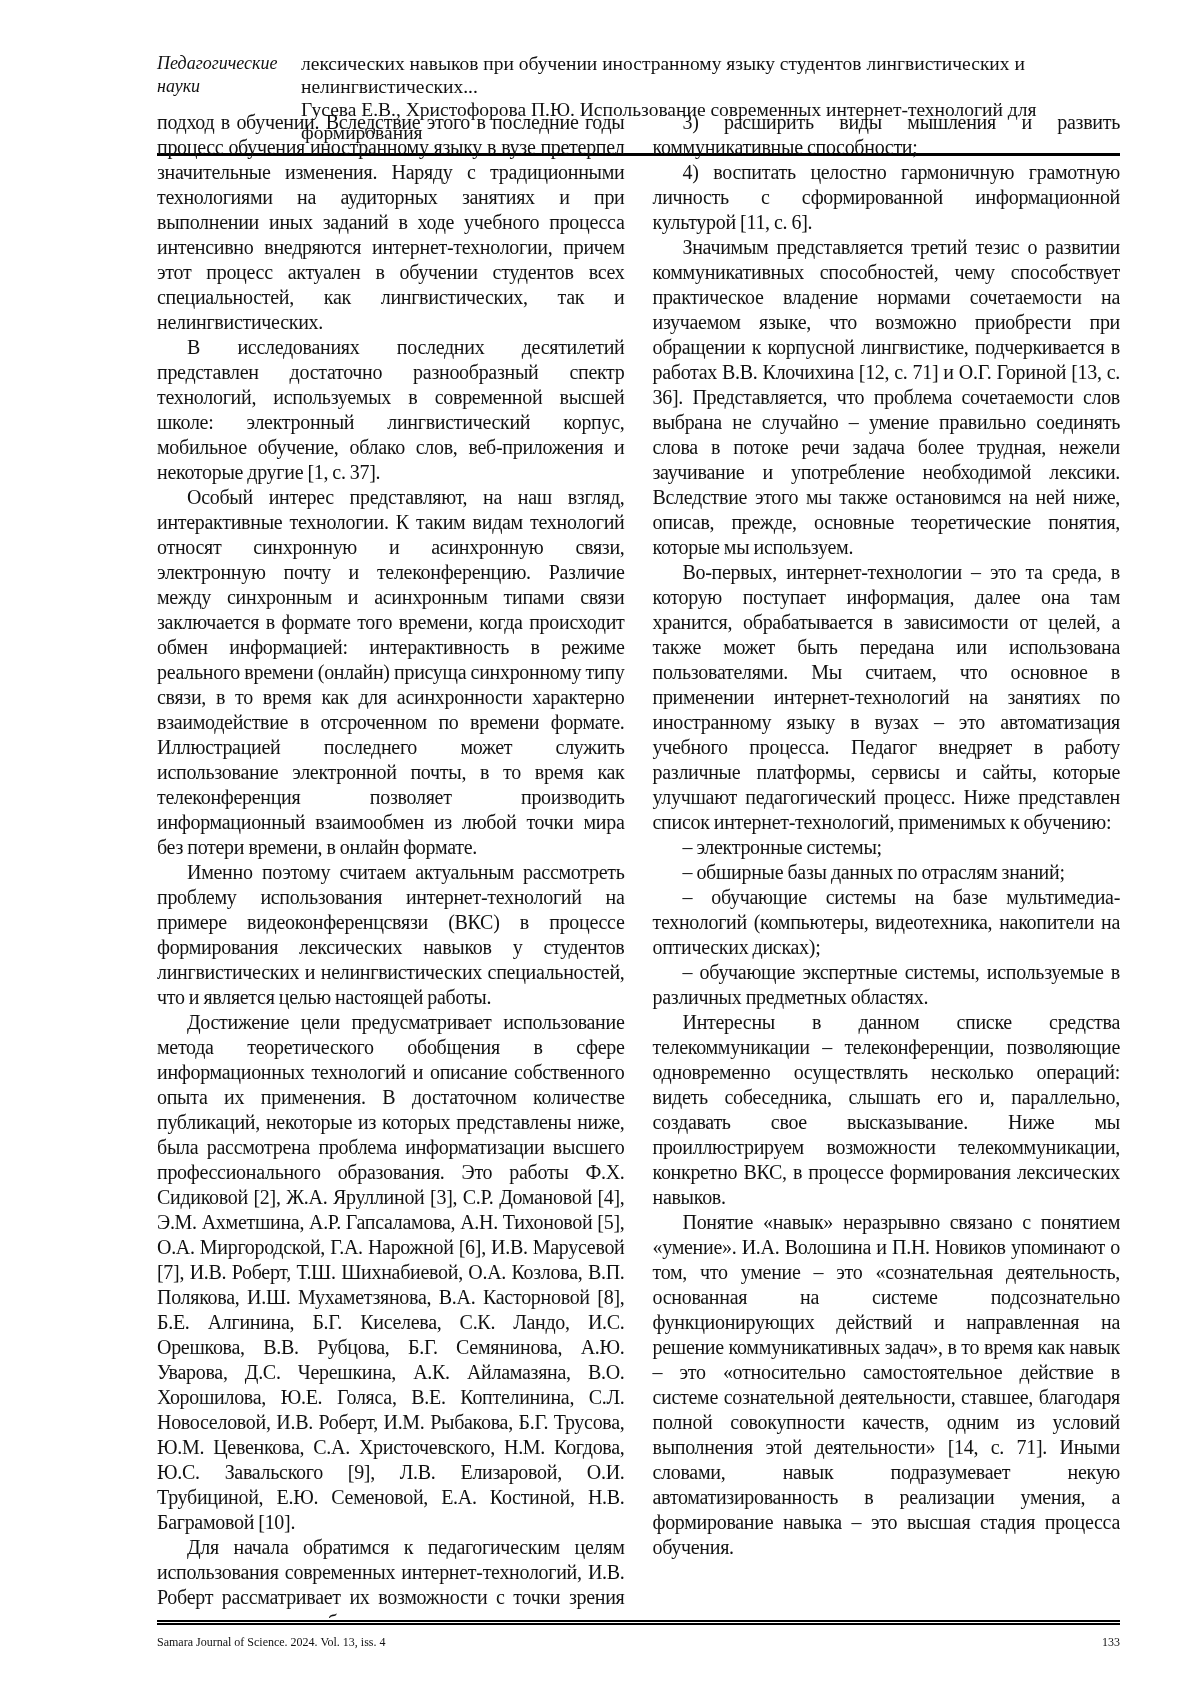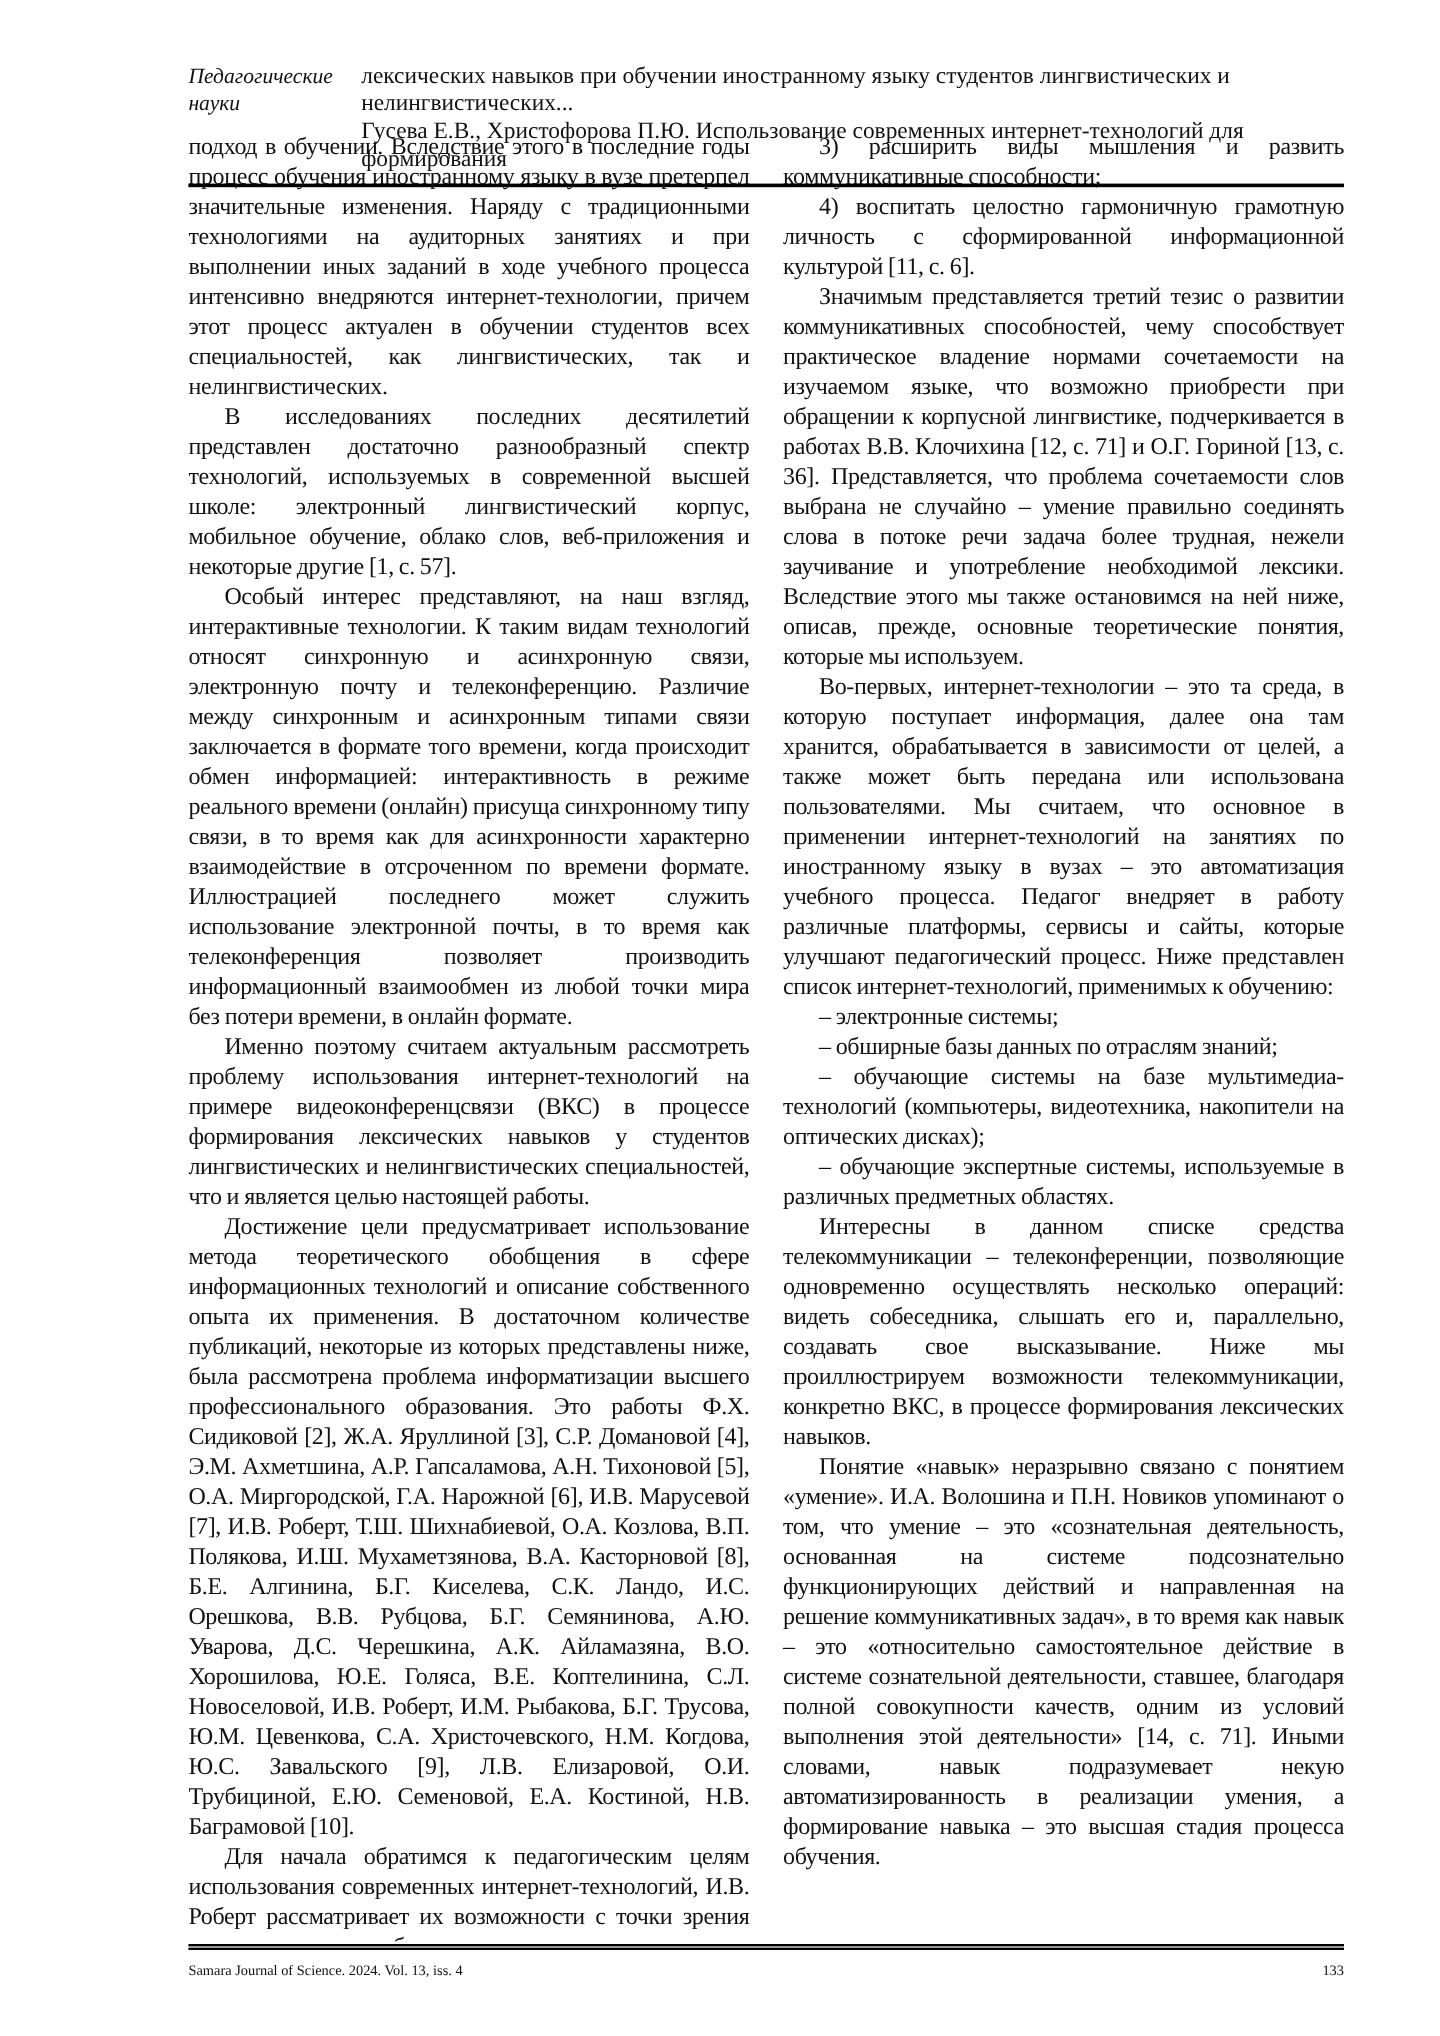--- a/index.html
+++ b/index.html
@@ -58,21 +58,21 @@
     <div class="header-section">Педагогические науки</div>
     <div class="header-citation">
       <span class="cit-line">лексических навыков при обучении иностранному языку студентов лингвистических и нелингвистических...</span>
       <span class="cit-line">Гусева Е.В., Христофорова П.Ю. Использование современных интернет-технологий для формирования</span>
     </div>
   </div>
 
   <div class="body">
     <div class="col">
         <p class="para no-indent"><span>подход в обучении. Вследствие этого в последние годы процесс обучения иностранному языку в вузе претерпел значительные изменения. Наряду с традиционными технологиями на аудиторных занятиях и при выполнении иных заданий в ходе учебного процесса интенсивно внедряются интернет-технологии, причем этот процесс актуален в обучении студентов всех специальностей, как лингвистических, так и нелингвистических.</span></p>
-        <p class="para"><span>В исследованиях последних десятилетий представлен достаточно разнообразный спектр технологий, используемых в современной высшей школе: электронный лингвистический корпус, мобильное обучение, облако слов, веб-приложения и некоторые другие [1, с. 57].</span></p>
+        <p class="para"><span>В исследованиях последних десятилетий представлен достаточно разнообразный спектр технологий, используемых в современной высшей школе: электронный лингвистический корпус, мобильное обучение, облако слов, веб-приложения и некоторые другие [1, с. 37].</span></p>
         <p class="para"><span>Особый интерес представляют, на наш взгляд, интерактивные технологии. К таким видам технологий относят синхронную и асинхронную связи, электронную почту и телеконференцию. Различие между синхронным и асинхронным типами связи заключается в формате того времени, когда происходит обмен информацией: интерактивность в режиме реального времени (онлайн) присуща синхронному типу связи, в то время как для асинхронности характерно взаимодействие в отсроченном по времени формате. Иллюстрацией последнего может служить использование электронной почты, в то время как телеконференция позволяет производить информационный взаимообмен из любой точки мира без потери времени, в онлайн формате.</span></p>
         <p class="para"><span>Именно поэтому считаем актуальным рассмотреть проблему использования интернет-технологий на примере видеоконференцсвязи (ВКС) в процессе формирования лексических навыков у студентов лингвистических и нелингвистических специальностей, что и является целью настоящей работы.</span></p>
         <p class="para"><span>Достижение цели предусматривает использование метода теоретического обобщения в сфере информационных технологий и описание собственного опыта их применения. В достаточном количестве публикаций, некоторые из которых представлены ниже, была рассмотрена проблема информатизации высшего профессионального образования. Это работы Ф.Х. Сидиковой [2], Ж.А. Яруллиной [3], С.Р. Домановой [4], Э.М. Ахметшина, А.Р. Гапсаламова, А.Н. Тихоновой [5], О.А. Миргородской, Г.А. Нарожной [6], И.В. Марусевой [7], И.В. Роберт, Т.Ш. Шихнабиевой, О.А. Козлова, В.П. Полякова, И.Ш. Мухаметзянова, В.А. Касторновой [8], Б.Е. Алгинина, Б.Г. Киселева, С.К. Ландо, И.С. Орешкова, В.В. Рубцова, Б.Г. Семянинова, А.Ю. Уварова, Д.С. Черешкина, А.К. Айламазяна, В.О. Хорошилова, Ю.Е. Голяса, В.Е. Коптелинина, С.Л. Новоселовой, И.В. Роберт, И.М. Рыбакова, Б.Г. Трусова, Ю.М. Цевенкова, С.А. Христочевского, Н.М. Когдова, Ю.С. Завальского [9], Л.В. Елизаровой, О.И. Трубициной, Е.Ю. Семеновой, Е.А. Костиной, Н.В. Баграмовой [10].</span></p>
         <p class="para"><span>Для начала обратимся к педагогическим целям использования современных интернет-технологий, И.В. Роберт рассматривает их возможности с точки зрения целевого подхода в обучении:</span></p>
       </div>
     <div class="col">
         <p class="para"><span>3) расширить виды мышления и развить коммуникативные способности;</span></p>
         <p class="para"><span>4) воспитать целостно гармоничную грамотную личность с сформированной информационной культурой [11, с. 6].</span></p>
         <p class="para"><span>Значимым представляется третий тезис о развитии коммуникативных способностей, чему способствует практическое владение нормами сочетаемости на изучаемом языке, что возможно приобрести при обращении к корпусной лингвистике, подчеркивается в работах В.В. Клочихина [12, с. 71] и О.Г. Гориной [13, с. 36]. Представляется, что проблема сочетаемости слов выбрана не случайно – умение правильно соединять слова в потоке речи задача более трудная, нежели заучивание и употребление необходимой лексики. Вследствие этого мы также остановимся на ней ниже, описав, прежде, основные теоретические понятия, которые мы используем.</span></p>
         <p class="para"><span>Во-первых, интернет-технологии – это та среда, в которую поступает информация, далее она там хранится, обрабатывается в зависимости от целей, а также может быть передана или использована пользователями. Мы считаем, что основное в применении интернет-технологий на занятиях по иностранному языку в вузах – это автоматизация учебного процесса. Педагог внедряет в работу различные платформы, сервисы и сайты, которые улучшают педагогический процесс. Ниже представлен список интернет-технологий, применимых к обучению:</span></p>

